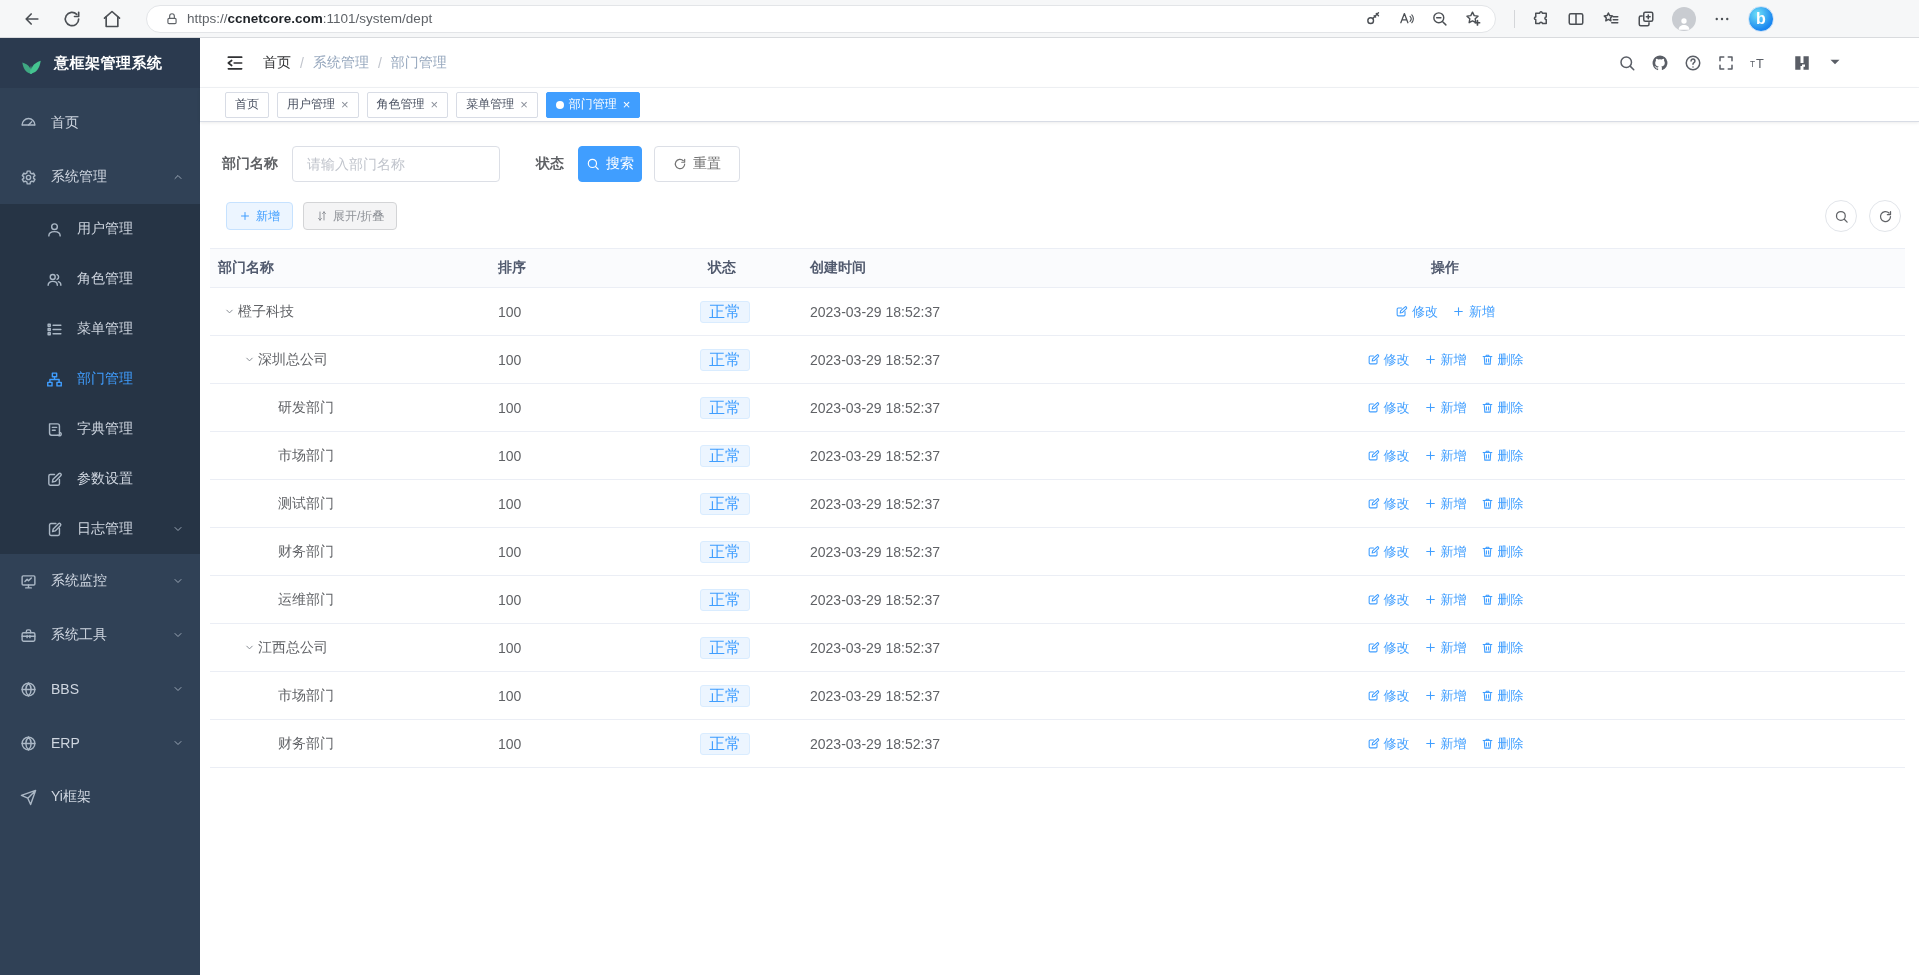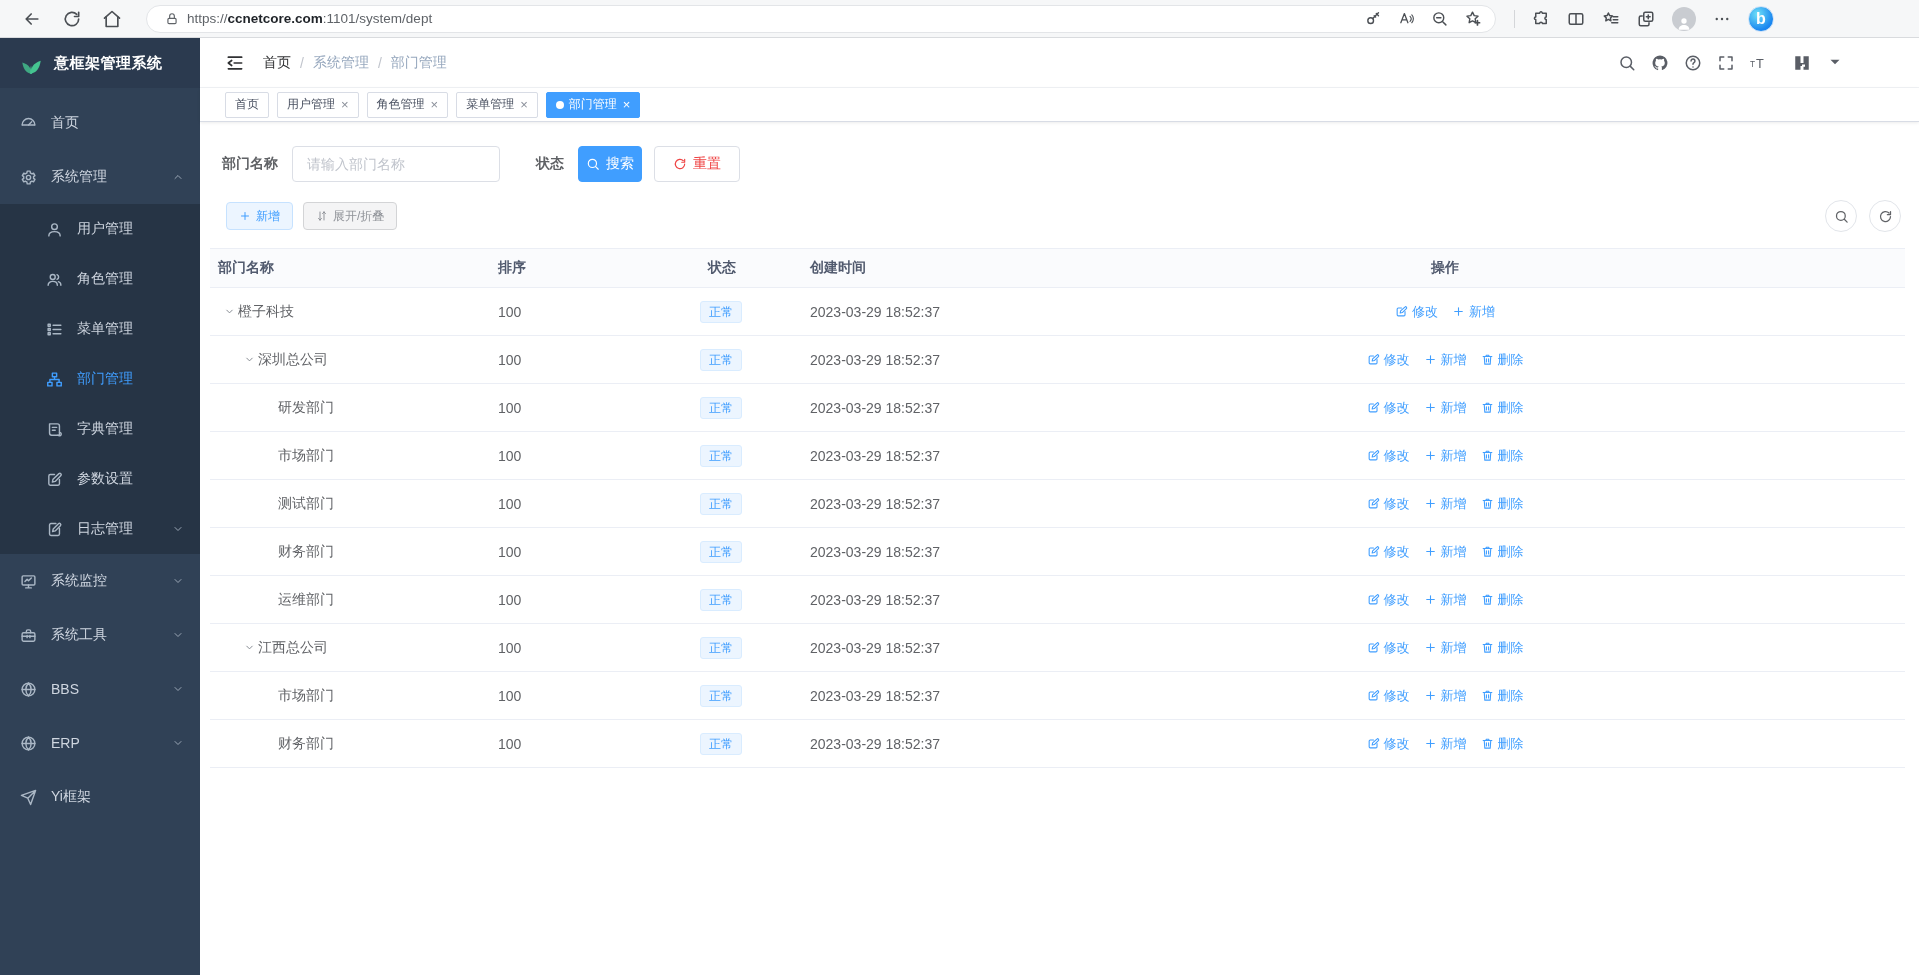--- a/index.html
+++ b/index.html
@@ -71,21 +71,21 @@
   .filter-row { display:flex; align-items:center; margin-left:12px; }
   .f-label { font-size:14px; font-weight:bold; color:#606266; margin-right:14px; }
   .f-input { width:208px; height:36px; border:1px solid #dcdfe6; border-radius:4px; padding:0 14px; font-size:14px; color:#606266; outline:none; font-family:inherit; }
   .f-input::placeholder { color:#c0c4cc; }
   .f-select { position:relative; width:208px; height:36px; border:1px solid #dcdfe6; border-radius:4px; display:flex; align-items:center; padding:0 14px; font-size:14px; color:#c0c4cc; cursor:pointer; margin-right:32px; }
   .f-select .ico { position:absolute; right:10px; width:13px; height:13px; color:#c0c4cc; }
   .gap36 { width:36px; }
   .btn { display:inline-flex; align-items:center; justify-content:center; border-radius:4px; font-size:14px; cursor:pointer; border:1px solid transparent; font-family:inherit; }
   .btn .ico { width:14px; height:14px; margin-right:6px; }
   .btn-primary { background:#409eff; border-color:#409eff; color:#fff; height:36px; padding:0 7px; }
-  .btn-default { background:#fff; border-color:#dcdfe6; color:#ef4444; height:36px; padding:0 18px; margin-left:12px; }
+  .btn-default { background:#fff; border-color:#dcdfe6; color:#737373; height:36px; padding:0 18px; margin-left:12px; }
 
   .toolbar-row { display:flex; align-items:center; margin:18px 4px 0 16px; }
   .btn-mini { height:28px; font-size:12px; padding:0 12px; }
   .btn-plain-primary { background:#ecf5ff; border-color:#c6e2ff; color:#409eff; }
   .btn-plain-info { background:#f4f4f5; border-color:#d3d4d6; color:#909399; margin-left:10px; }
   .btn-mini .ico { width:12px; height:12px; margin-right:5px; }
   .toolbar-right { margin-left:auto; display:flex; gap:12px; }
   .circle-btn { width:32px; height:32px; border-radius:50%; border:1px solid #e2e5ea; background:#fff; color:#606266; display:flex; align-items:center; justify-content:center; cursor:pointer; }
   .circle-btn .ico { width:15px; height:15px; }
 
@@ -95,21 +95,21 @@
   .thead { height:40px; border-top:1px solid #ebeef5; border-bottom:1px solid #ebeef5; background:#fafbfd; color:#515a6e; font-weight:bold; }
   .thead > div { padding-left:8px; }
   .thead .th-time { padding-left:10px; }
   .thead .th-actions { text-align:center; padding-left:0; }
   .tbody .trow { height:48px; border-bottom:1px solid #ebeef5; }
   .cell-name { display:flex; align-items:center; }
   .tree-arrow { width:18px; height:18px; color:#7d828a; display:inline-flex; align-items:center; justify-content:center; cursor:pointer; flex:0 0 18px; }
   .tree-arrow svg { width:11px; height:11px; }
   .tree-spacer { width:18px; flex:0 0 18px; }
   .cell-sort { padding-left:8px; }
-  .badge { display:inline-block; height:22px; line-height:20px; padding:0 8px; font-size:12px; color:#409eff; background:#ecf5ff; border:1px solid #d9ecff; border-radius:3px; }
+  .badge { display:inline-block; height:22px; line-height:20px; padding:0 8px; font-size:16px; color:#409eff; background:#ecf5ff; border:1px solid #d9ecff; border-radius:3px; }
   .cell-time { padding-left:10px; }
   .cell-actions { display:flex; justify-content:center; gap:14px;align-items:center; }
   .act-link { display:inline-flex; align-items:center; color:#409eff; font-size:13px; cursor:pointer; }
   .act-link .ico { width:13px; height:13px; margin-right:4px; }
 </style>
 </head>
 <body>
 
 <div class="chrome">
   <span class="ico chrome-btn">

